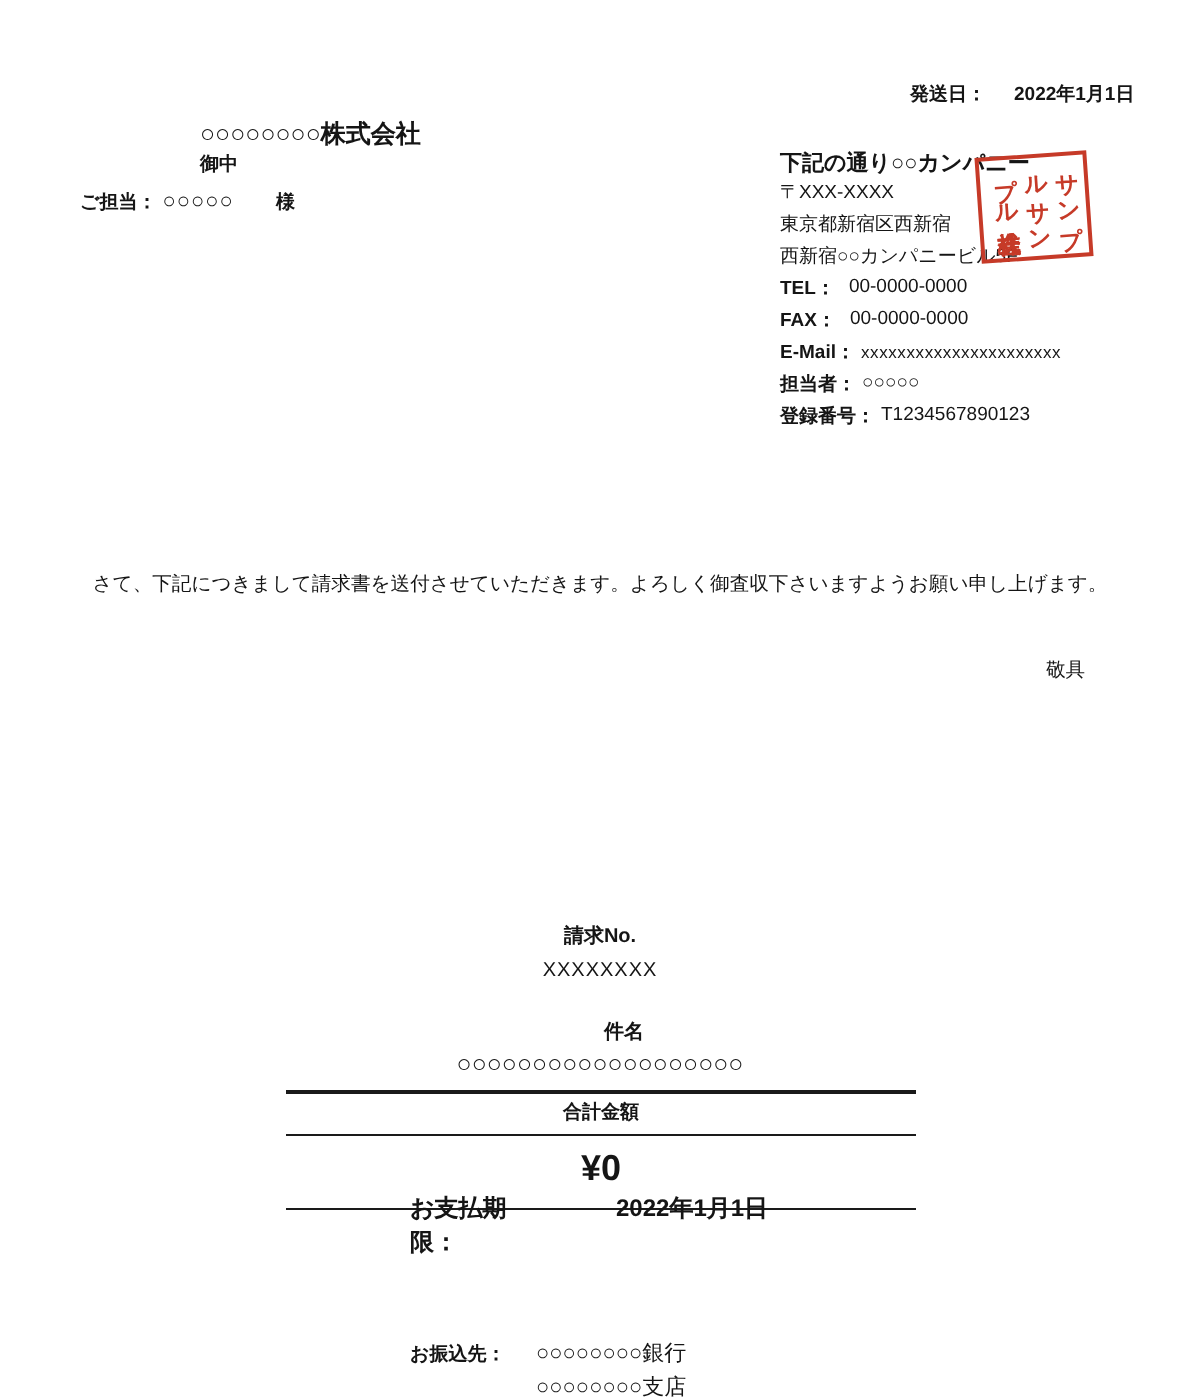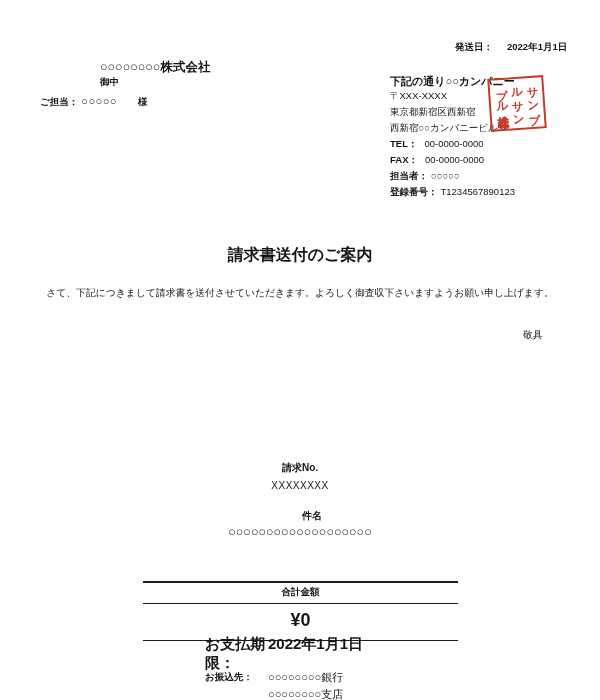--- a/index.html
+++ b/index.html
@@ -62,35 +62,35 @@
   .greeting { position: absolute; top: 284px; left: 0; width: 100%; text-align: center; font-size: 9.8px; line-height: 17.5px; }
   .closing { position: absolute; top: 329px; left: 523px; font-size: 9.8px; }
 
   .intro { position: absolute; top: 429px; left: 0; width: 100%; text-align: center; font-size: 9.8px; }
   .invoice-no-label { position: absolute; top: 461px; left: 0; width: 100%; text-align: center; font-size: 10px; font-weight: bold; }
   .invoice-no { position: absolute; top: 480px; left: 0; width: 100%; text-align: center; font-size: 10px; letter-spacing: 0.5px; }
   .subject-label { position: absolute; top: 509px; left: 12px; width: 100%; text-align: center; font-size: 10px; font-weight: bold; }
   .subject-value { position: absolute; top: 525px; left: 0; width: 100%; text-align: center; font-size: 12.5px; }
 
   
-  .total-box { position: absolute; top: 581px; left: 143px; width: 315px; }
+  .total-box { position: absolute; top: 545px; left: 143px; width: 315px; }
   .total-label-row {
     border-top: 2px solid #1a1a1a;
     border-bottom: 1.5px solid #1a1a1a;
     text-align: center; font-size: 9.5px; font-weight: bold;
     padding: 3px 0 4px;
   }
   .total-amount-row {
     border-bottom: 1.5px solid #1a1a1a;
     text-align: center; font-size: 18px; font-weight: bold;
     padding: 6px 0 9px;
   }
 
   
-  .due-row { position: absolute; left: 205px; top: 635px; display: flex; font-size: 15px; font-weight: bold; }
+  .due-row { position: absolute; left: 205px; top: 596px; display: flex; font-size: 12px; font-weight: bold; gap: 40px; }
   .due-label { width: 63px; }
   .bank-row { position: absolute; left: 205px; top: 669px; display: flex; font-size: 9.5px; }
   .bank-label { width: 63px; font-weight: bold; padding-top: 2px; }
   .bank-lines { display: flex; flex-direction: column; }
   .bank-line { font-size: 11px; line-height: 17px; }
 </style>
 </head>
 <body>
 
 <div class="page">
@@ -119,34 +119,37 @@
     <div class="sender-line">西新宿○○カンパニービル5F</div>
     <div class="sender-line">
       <span class="s-lbl">TEL：</span>
       <span class="s-val s-val-gap">00-0000-0000</span>
     </div>
     <div class="sender-line">
       <span class="s-lbl">FAX：</span>
       <span class="s-val s-val-gap">00-0000-0000</span>
     </div>
     <div class="sender-line">
+      <span class="s-lbl">E-Mail：</span>
+      <span class="s-val-email">xxxxxxxxxxxxxxxxxxxxxx</span>
+    </div>
+    <div class="sender-line">
       <span class="s-lbl">担当者：</span>
       <span class="s-val">○○○○○</span>
     </div>
     <div class="sender-line">
       <span class="s-lbl">登録番号：</span>
       <span class="s-val">T1234567890123</span>
     </div>
   </div>
 
   <div class="stamp">
     <div class="stamp-text">サンプルサンプル株式会社</div>
   </div>
 
-  <div class="doc-title">請求書送付のご案内</div>
   <div class="greeting">
     <div>さて、下記につきまして請求書を送付させていただきます。よろしく御査収下さいますようお願い申し上げます。</div>
   </div>
   <div class="closing">敬具</div>
 
   <div class="invoice-no-label">請求No.</div>
   <div class="invoice-no">XXXXXXXX</div>
   <div class="subject-label">件名</div>
   <div class="subject-value">○○○○○○○○○○○○○○○○○○○</div>
 

